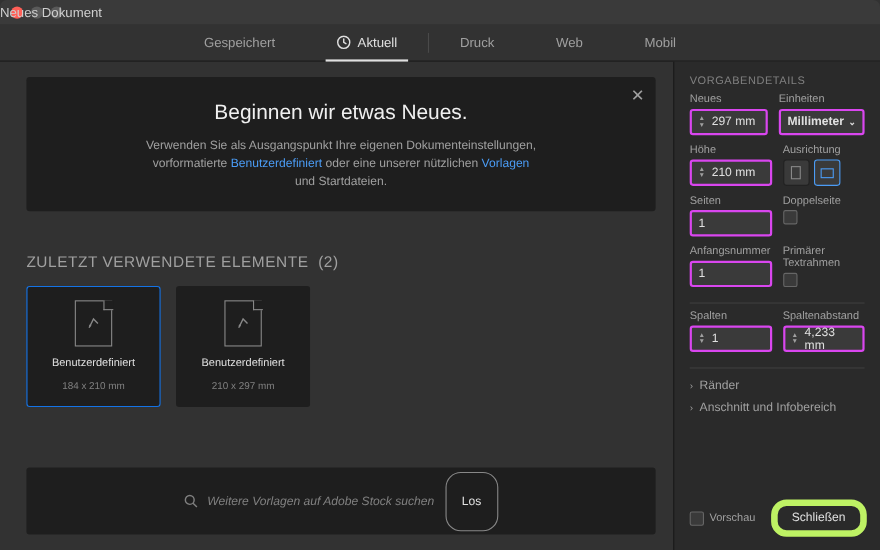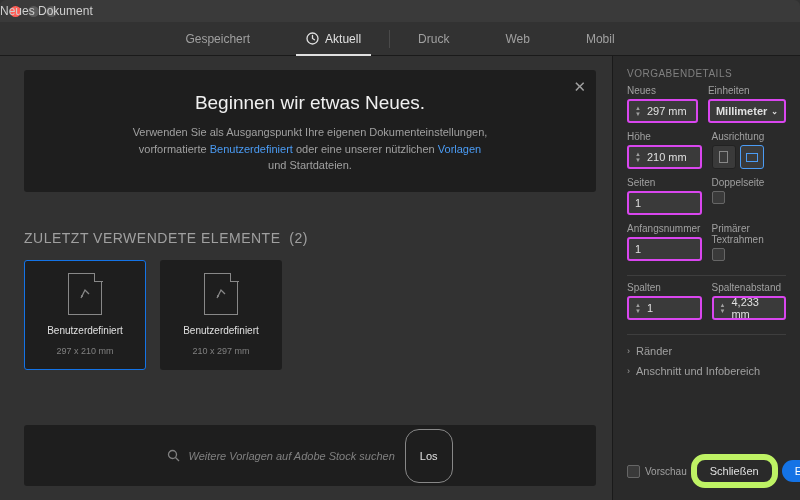--- a/index.html
+++ b/index.html
@@ -60,21 +60,21 @@
 .select{justify-content:space-between;font-weight:bold;}
 .orient{display:flex;gap:4px;}
 .orient-btn{width:24px;height:24px;background:var(--bg-input);border:1px solid #222;border-radius:3px;display:flex;align-items:center;justify-content:center;cursor:pointer;}
 .orient-btn.sel{border:1px solid var(--blue-light);}
 .orient-ico{border:1.5px solid #888;}
 .orient-ico.p{width:9px;height:12px;}
 .orient-ico.l{width:12px;height:9px;border-color:var(--blue-light);}
 .chk{width:13px;height:13px;border:1px solid #666;border-radius:2px;background:var(--bg-input);cursor:pointer;}
 .divider{height:1px;background:#3e3e3e;margin:6px 0;}
 .expand{display:flex;align-items:center;gap:6px;font-size:11px;color:var(--text-dim);cursor:pointer;padding:4px 0;}
-.footer{margin-top:auto;display:flex;align-items:center;gap:4px;padding-top:10px;}
+.footer{margin-top:auto;display:flex;align-items:center;gap:14px;padding-top:10px;}
 .footer .chk-row{display:flex;align-items:center;gap:5px;margin-right:auto;font-size:10px;}
 .btn{border-radius:14px;padding:5px 13px;font-size:11px;cursor:pointer;border:none;}
 .btn.sec{background:transparent;border:6px solid #bef264;color:var(--text);}
 .btn.pri{background:var(--blue);color:#fff;}
 svg{display:block;}
 </style>
 </head>
 <body>
 
 <div class="window">
@@ -131,21 +131,21 @@
 
       <div class="cards">
         <div class="card sel">
           <div class="card-icon">
             <svg width="14" height="14" viewBox="0 0 14 14">
                 <path d="M3 11 L7 3 L11 7" fill="none" stroke="#888" stroke-width="1.3"></path>
                 <circle cx="4" cy="9" r="1" fill="#888"></circle>
               </svg>
           </div>
           <div class="card-title">Benutzerdefiniert</div>
-          <div class="card-sub">297 x 210 mm</div>
+          <div class="card-sub">184 x 210 mm</div>
         </div>
         <div class="card">
           <div class="card-icon">
             <svg width="14" height="14" viewBox="0 0 14 14">
                 <path d="M3 11 L7 3 L11 7" fill="none" stroke="#888" stroke-width="1.3"></path>
                 <circle cx="4" cy="9" r="1" fill="#888"></circle>
               </svg>
           </div>
           <div class="card-title">Benutzerdefiniert</div>
           <div class="card-sub">210 x 297 mm</div>

